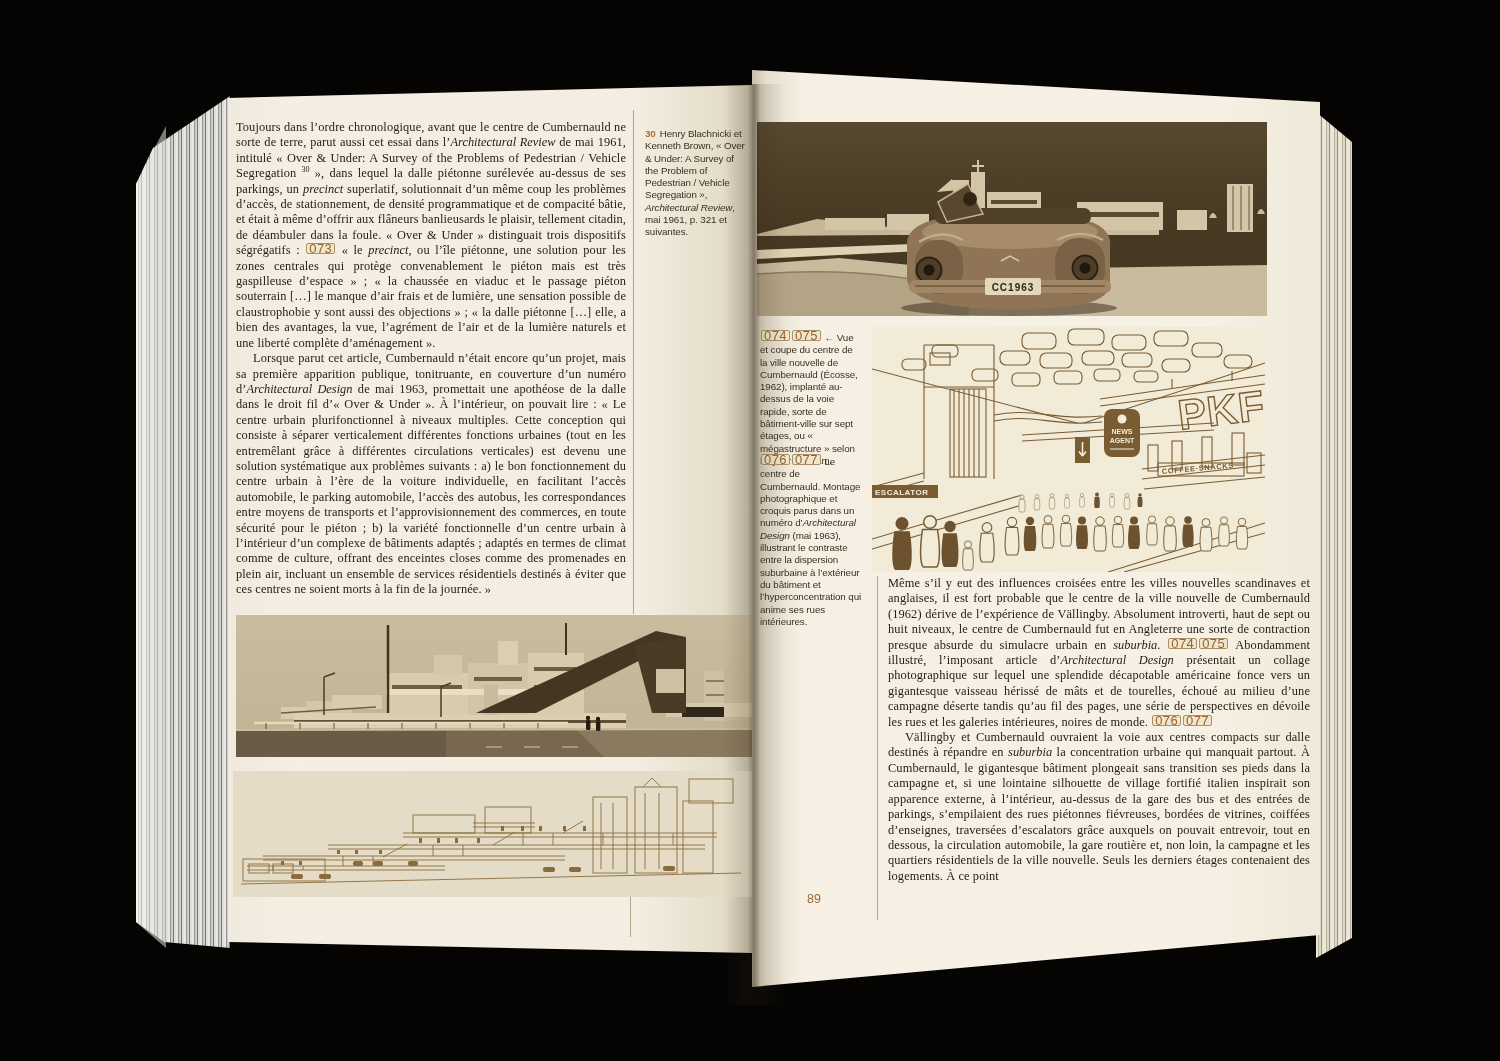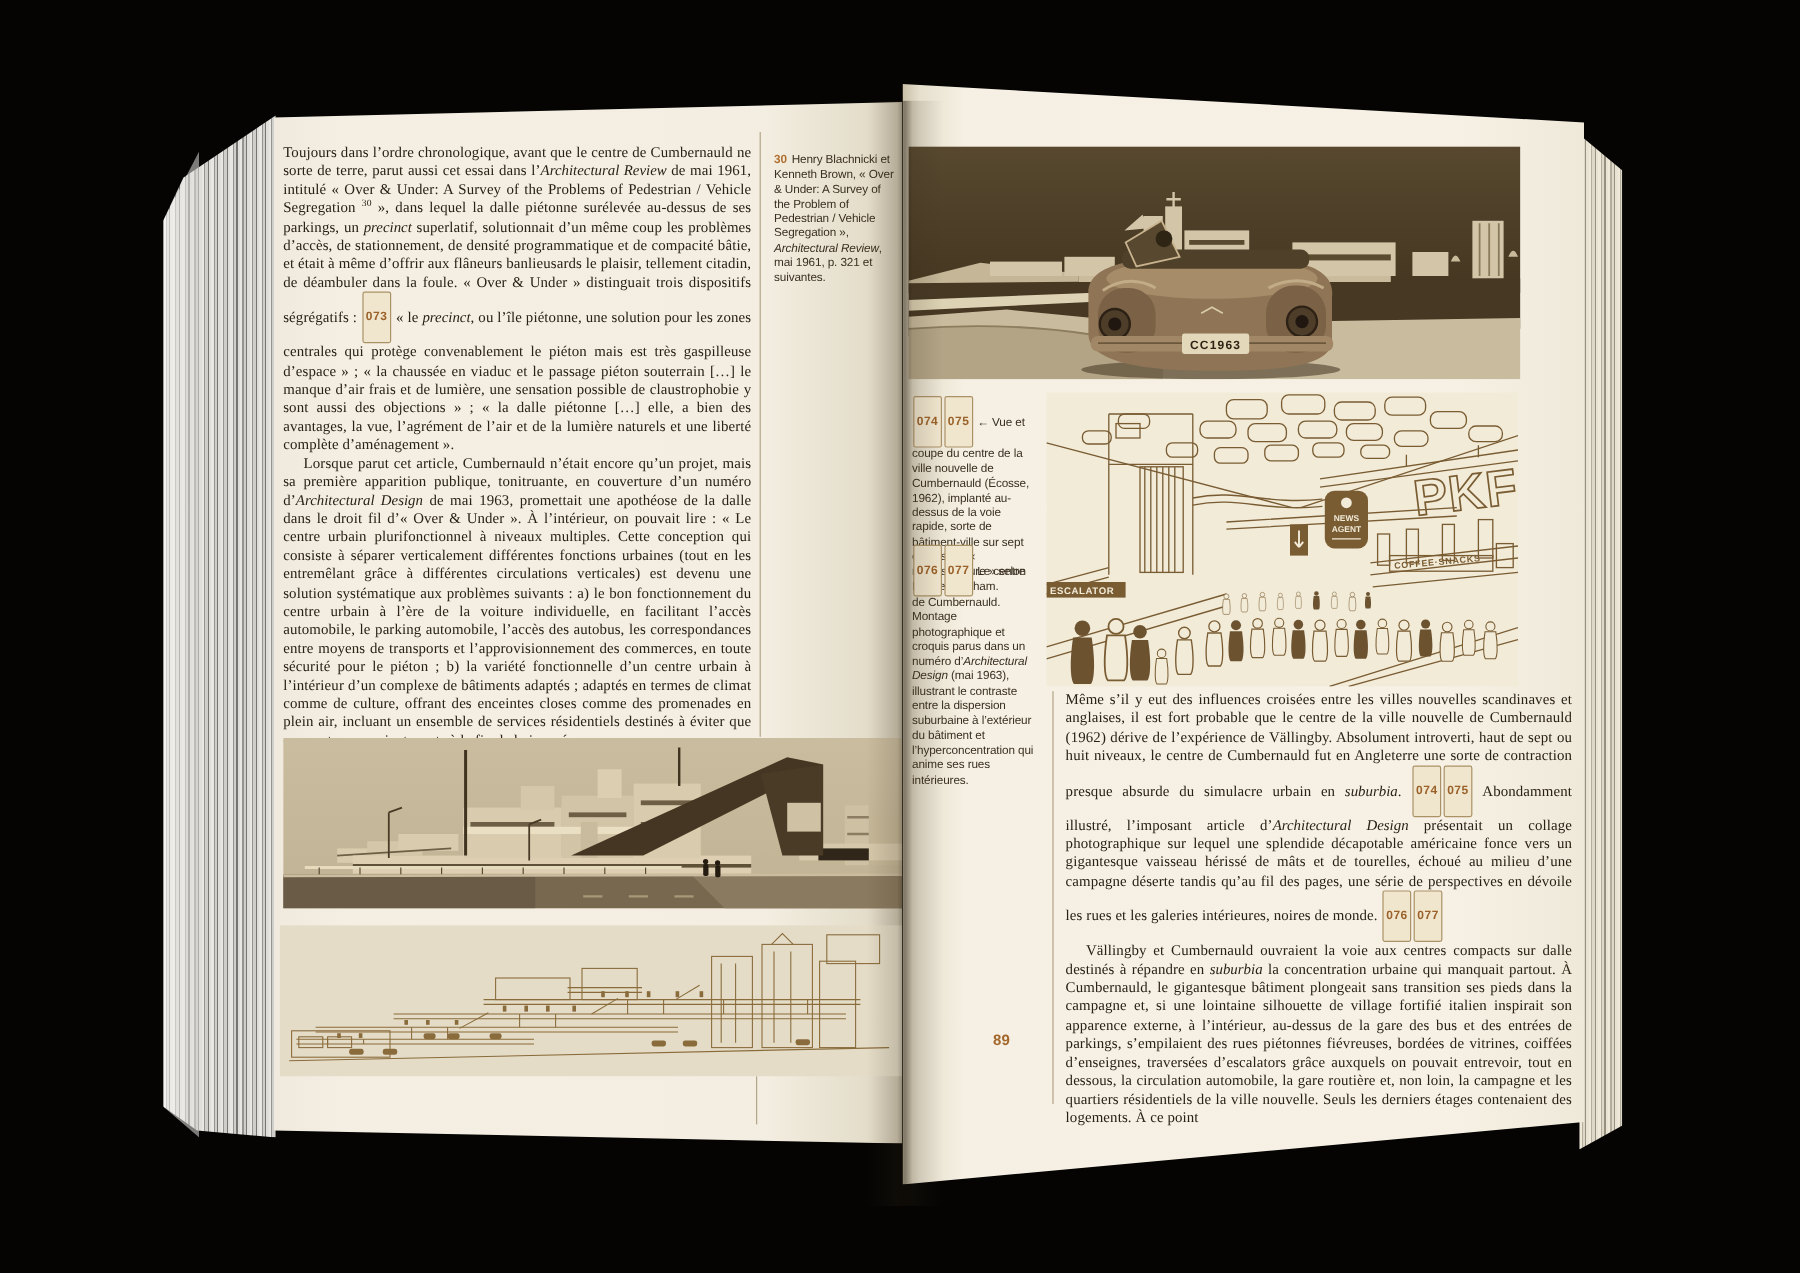--- a/index.html
+++ b/index.html
@@ -30,26 +30,26 @@
   
   .bodytext{position:absolute;color:#2a2014;font-size:12.4px;line-height:15.4px;
     text-align:justify;letter-spacing:.1px;}
   .bodytext p{margin:0;}
   .bodytext p.indent{text-indent:17px;}
   .bodytext i{letter-spacing:0;}
   sup{font-size:8px;line-height:0;}
   .note{position:absolute;font-family:"Liberation Sans",sans-serif;color:#3a2f20;
     font-size:9.8px;line-height:12.3px;letter-spacing:-.1px;}
   .note .notenum{color:#b06f2e;font-weight:bold;padding-right:4px;}
-  .refbox{display:inline-block;font-family:"Liberation Sans",sans-serif;font-weight:bold;
-    font-size:10px;line-height:9px;color:#9a622a;background:#f0e6ce;border:1px solid #ab9166;
-    border-radius:2px;padding:16px 2px;vertical-align:1px;letter-spacing:.4px;margin:0 1px;}
+  .refbox{display:inline-block;font-family:"Liberation Sans",sans-serif;font-weight:normal;
+    font-size:13px;line-height:9px;color:#9a622a;background:#f0e6ce;border:1px solid #ab9166;
+    border-radius:2px;padding:0 2px;vertical-align:1px;letter-spacing:.4px;margin:0 1px;}
   .vrule{position:absolute;width:1px;background:#b3a588;}
-  .pagenum{position:absolute;font-family:"Liberation Sans",sans-serif;font-weight:bold;
-    font-size:12.5px;color:#a3672a;text-align:center;}
+  .pagenum{position:absolute;font-family:"Liberation Sans",sans-serif;font-weight:normal;
+    font-size:12.5px;color:#a3672a;text-align:left;margin-top:32px;}
   svg{display:block;}
 </style>
 </head>
 <body>
 
 <div class="stage">
 
   <div class="edge-left"></div>
   <div class="edge-left-hl"></div>
   <div class="edge-right"></div>

